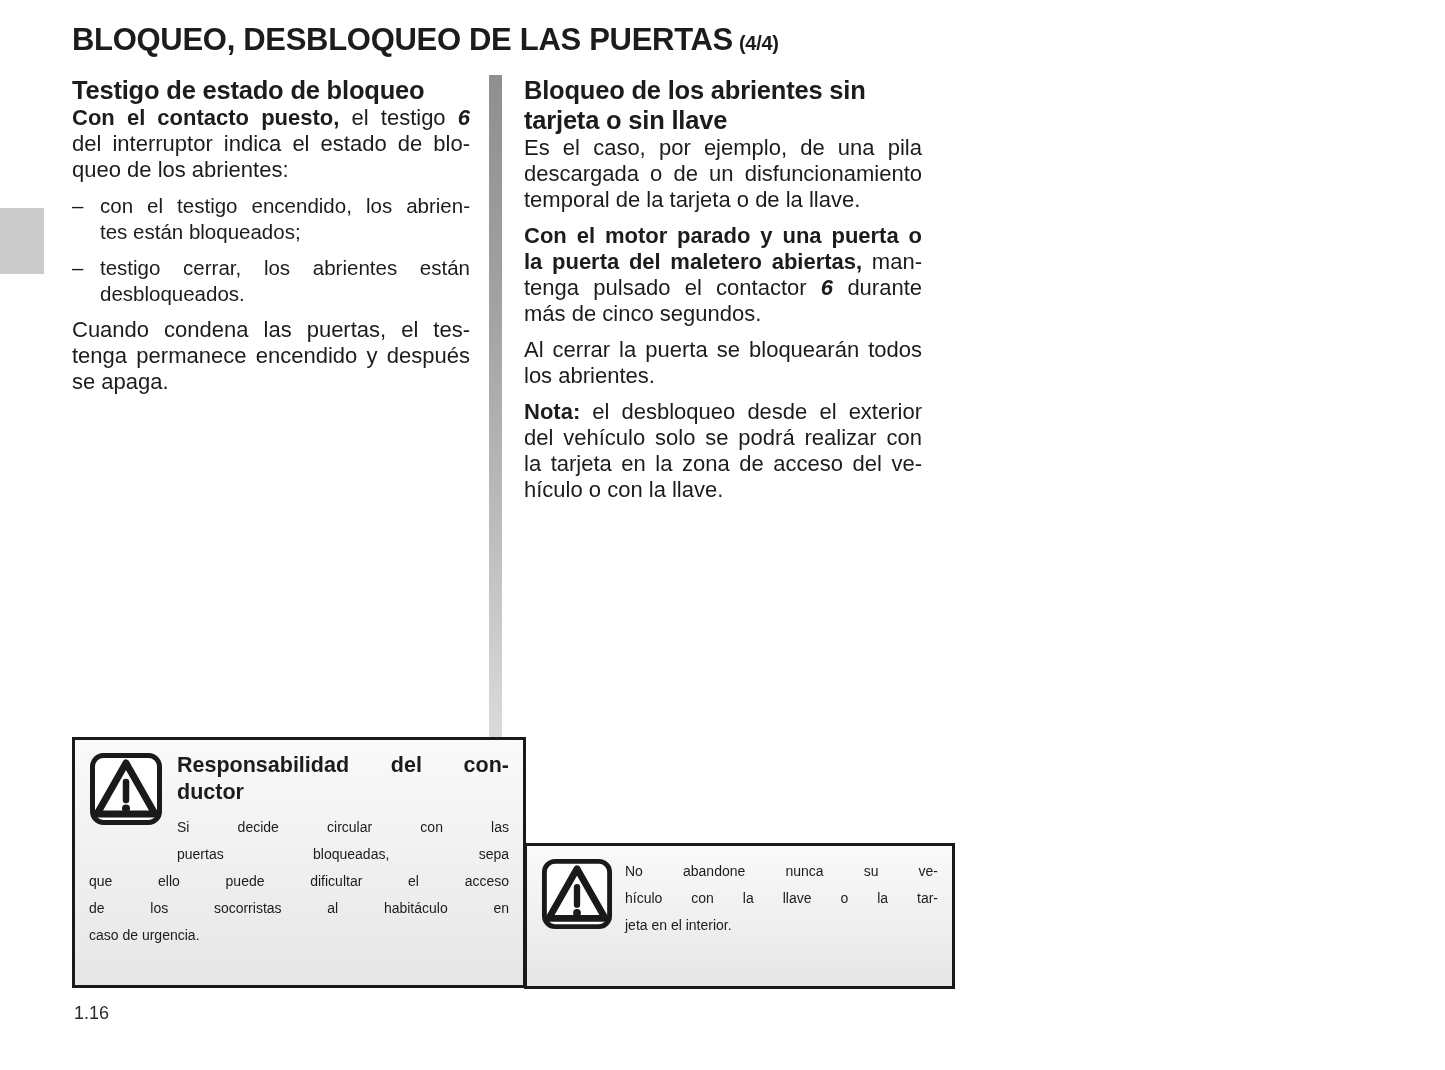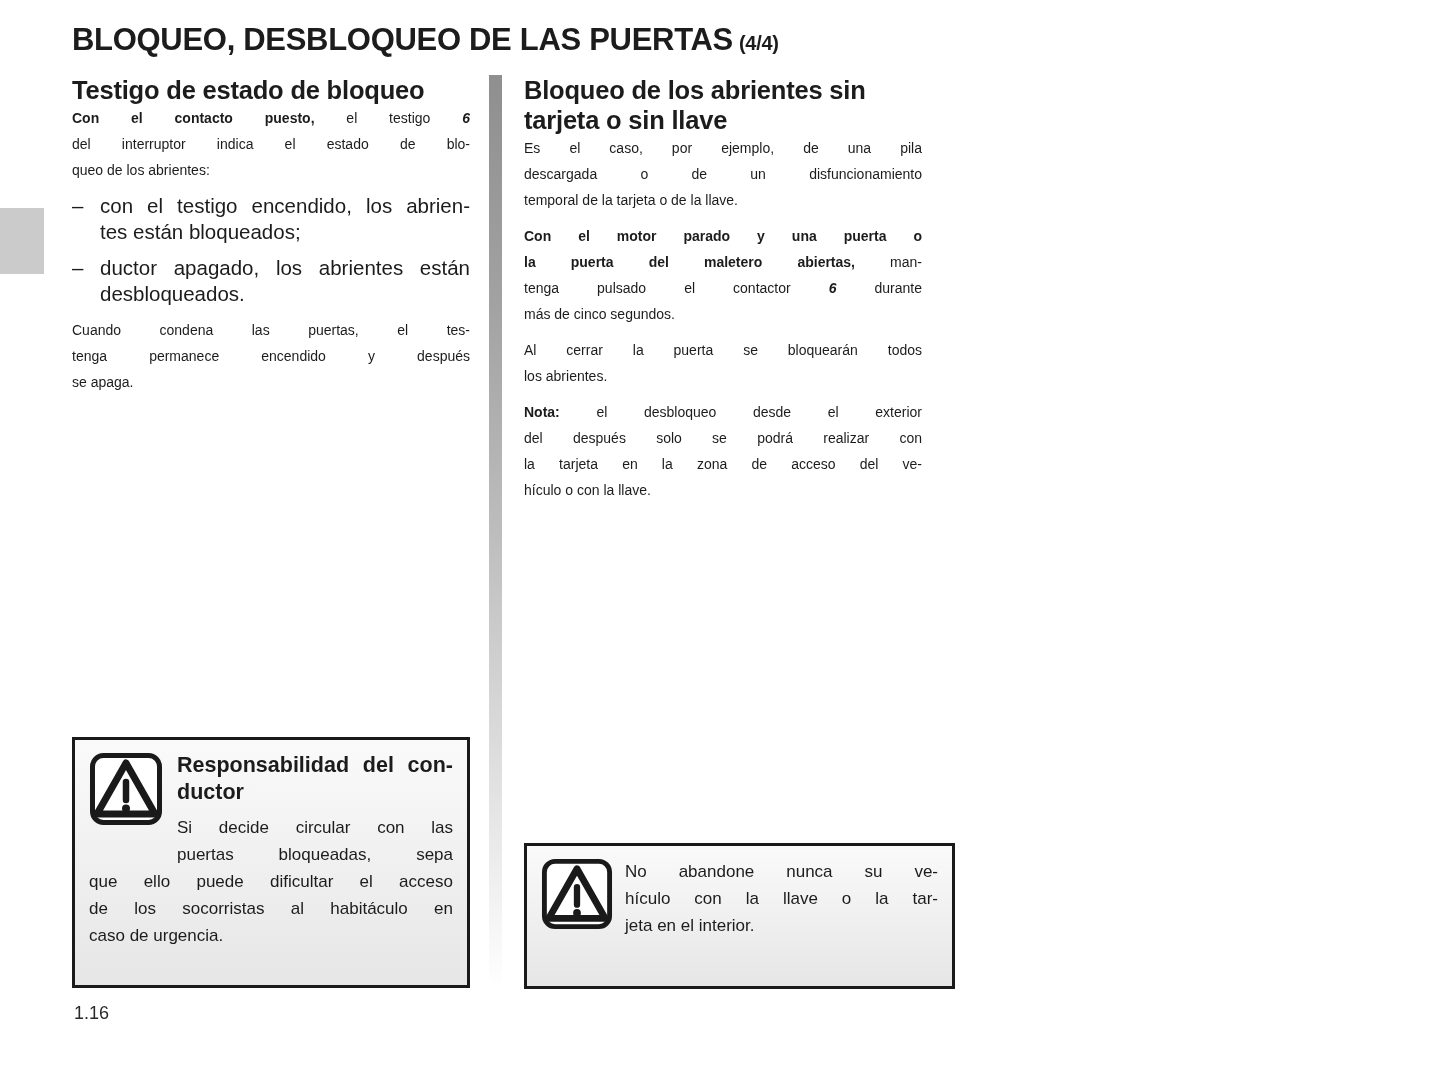--- a/index.html
+++ b/index.html
@@ -27,42 +27,42 @@
     background:linear-gradient(to bottom,
       #8f8f8f 0%, #a2a2a2 25%, #bdbdbd 50%, #dadada 72%, #efefef 88%, rgba(255,255,255,0) 100%);
   }
   .col { position:absolute; top:75px; }
   .col-left  { left:72px;  width:398px; }
   .col-right { left:524px; width:398px; }
   .col-heading {
     font-size:25.5px; font-weight:bold; line-height:30px;
     margin-bottom:0; letter-spacing:-0.2px;
   }
-  .para { font-size:14px; line-height:26px; margin-bottom:10px; }
+  .para { font-size:22px; line-height:26px; margin-bottom:10px; }
   .ln { text-align:justify; text-align-last:justify; white-space:nowrap; }
   .ln.last { text-align-last:left; }
   .b  { font-weight:bold; }
   .bi { font-weight:bold; font-style:italic; }
   .bullet { display:flex; margin-bottom:10px; font-size:20.5px; line-height:26px; }
   .bullet-marker { flex:0 0 28px; }
   .bullet-lines { flex:1; min-width:0; }
   .warning-box {
     position:absolute;
     border:3px solid #1a1a1a;
     background:linear-gradient(180deg,#fafafa 0%,#efefef 55%,#e6e6e6 100%);
     padding:12px 14px 12px 14px;
   }
-  .warning-box.left-box  { left:72px;  top:737px; width:398px; height:251px; }
+  .warning-box.left-box  { left:72px;  top:737px; width:454px; height:251px; }
   .warning-box.right-box { left:524px; top:843px; width:431px; height:146px; }
   .warn-float { float:left; }
   .left-box  .warn-float { width:88px; height:114px; }
   .right-box .warn-float { width:84px; height:76px; }
   .warn-float svg { display:block; }
   .box-title { font-size:21.5px; font-weight:bold; line-height:27px; }
-  .box-body  { font-size:17px; line-height:27px; }
+  .box-body  { font-size:14px; line-height:27px; }
   .left-box .box-body { margin-top:8px; }
   .box-body .ln, .box-title .ln { white-space:nowrap; }
   .page-number {
     position:absolute; left:74px; top:1003px;
     font-size:18px; color:#2a2a2a;
   }
 </style>
 </head>
 <body>
 
@@ -87,21 +87,21 @@
     <div class="bullet">
       <div class="bullet-marker">–</div>
       <div class="bullet-lines">
           <div class="ln"><span>con el testigo encendido, los abrien-</span></div>
           <div class="ln last"><span>tes están bloqueados;</span></div>
         </div>
     </div>
     <div class="bullet">
       <div class="bullet-marker">–</div>
       <div class="bullet-lines">
-          <div class="ln"><span>ductor apagado, los abrientes están</span></div>
+          <div class="ln"><span>testigo cerrar, los abrientes están</span></div>
           <div class="ln last"><span>desbloqueados.</span></div>
         </div>
     </div>
     <div class="para">
         <div class="ln"><span>Cuando condena las puertas, el tes-</span></div>
         <div class="ln"><span>tenga permanece encendido y después</span></div>
         <div class="ln last"><span>se apaga.</span></div>
       </div>
   </div>
 
@@ -120,21 +120,21 @@
         <div class="ln"><span class="b">la puerta del maletero abiertas,</span><span> man-</span></div>
         <div class="ln"><span>tenga pulsado el contactor </span><span class="bi">6</span><span> durante</span></div>
         <div class="ln last"><span>más de cinco segundos.</span></div>
       </div>
     <div class="para">
         <div class="ln"><span>Al cerrar la puerta se bloquearán todos</span></div>
         <div class="ln last"><span>los abrientes.</span></div>
       </div>
     <div class="para">
         <div class="ln"><span class="b">Nota:</span><span> el desbloqueo desde el exterior</span></div>
-        <div class="ln"><span>del después solo se podrá realizar con</span></div>
+        <div class="ln"><span>del vehículo solo se podrá realizar con</span></div>
         <div class="ln"><span>la tarjeta en la zona de acceso del ve-</span></div>
         <div class="ln last"><span>hículo o con la llave.</span></div>
       </div>
   </div>
 
   <div class="warning-box left-box">
     <div class="warn-float">
       <svg width="74" height="74" viewBox="0 0 74 74" aria-hidden="true">
         <rect x="3.5" y="3.5" width="67" height="67" rx="11" fill="#ffffff" stroke="#1a1a1a" stroke-width="5"></rect>
         <path d="M37 11 L66 62 L8 62 Z" fill="none" stroke="#1a1a1a" stroke-width="7" stroke-linejoin="round"></path>

